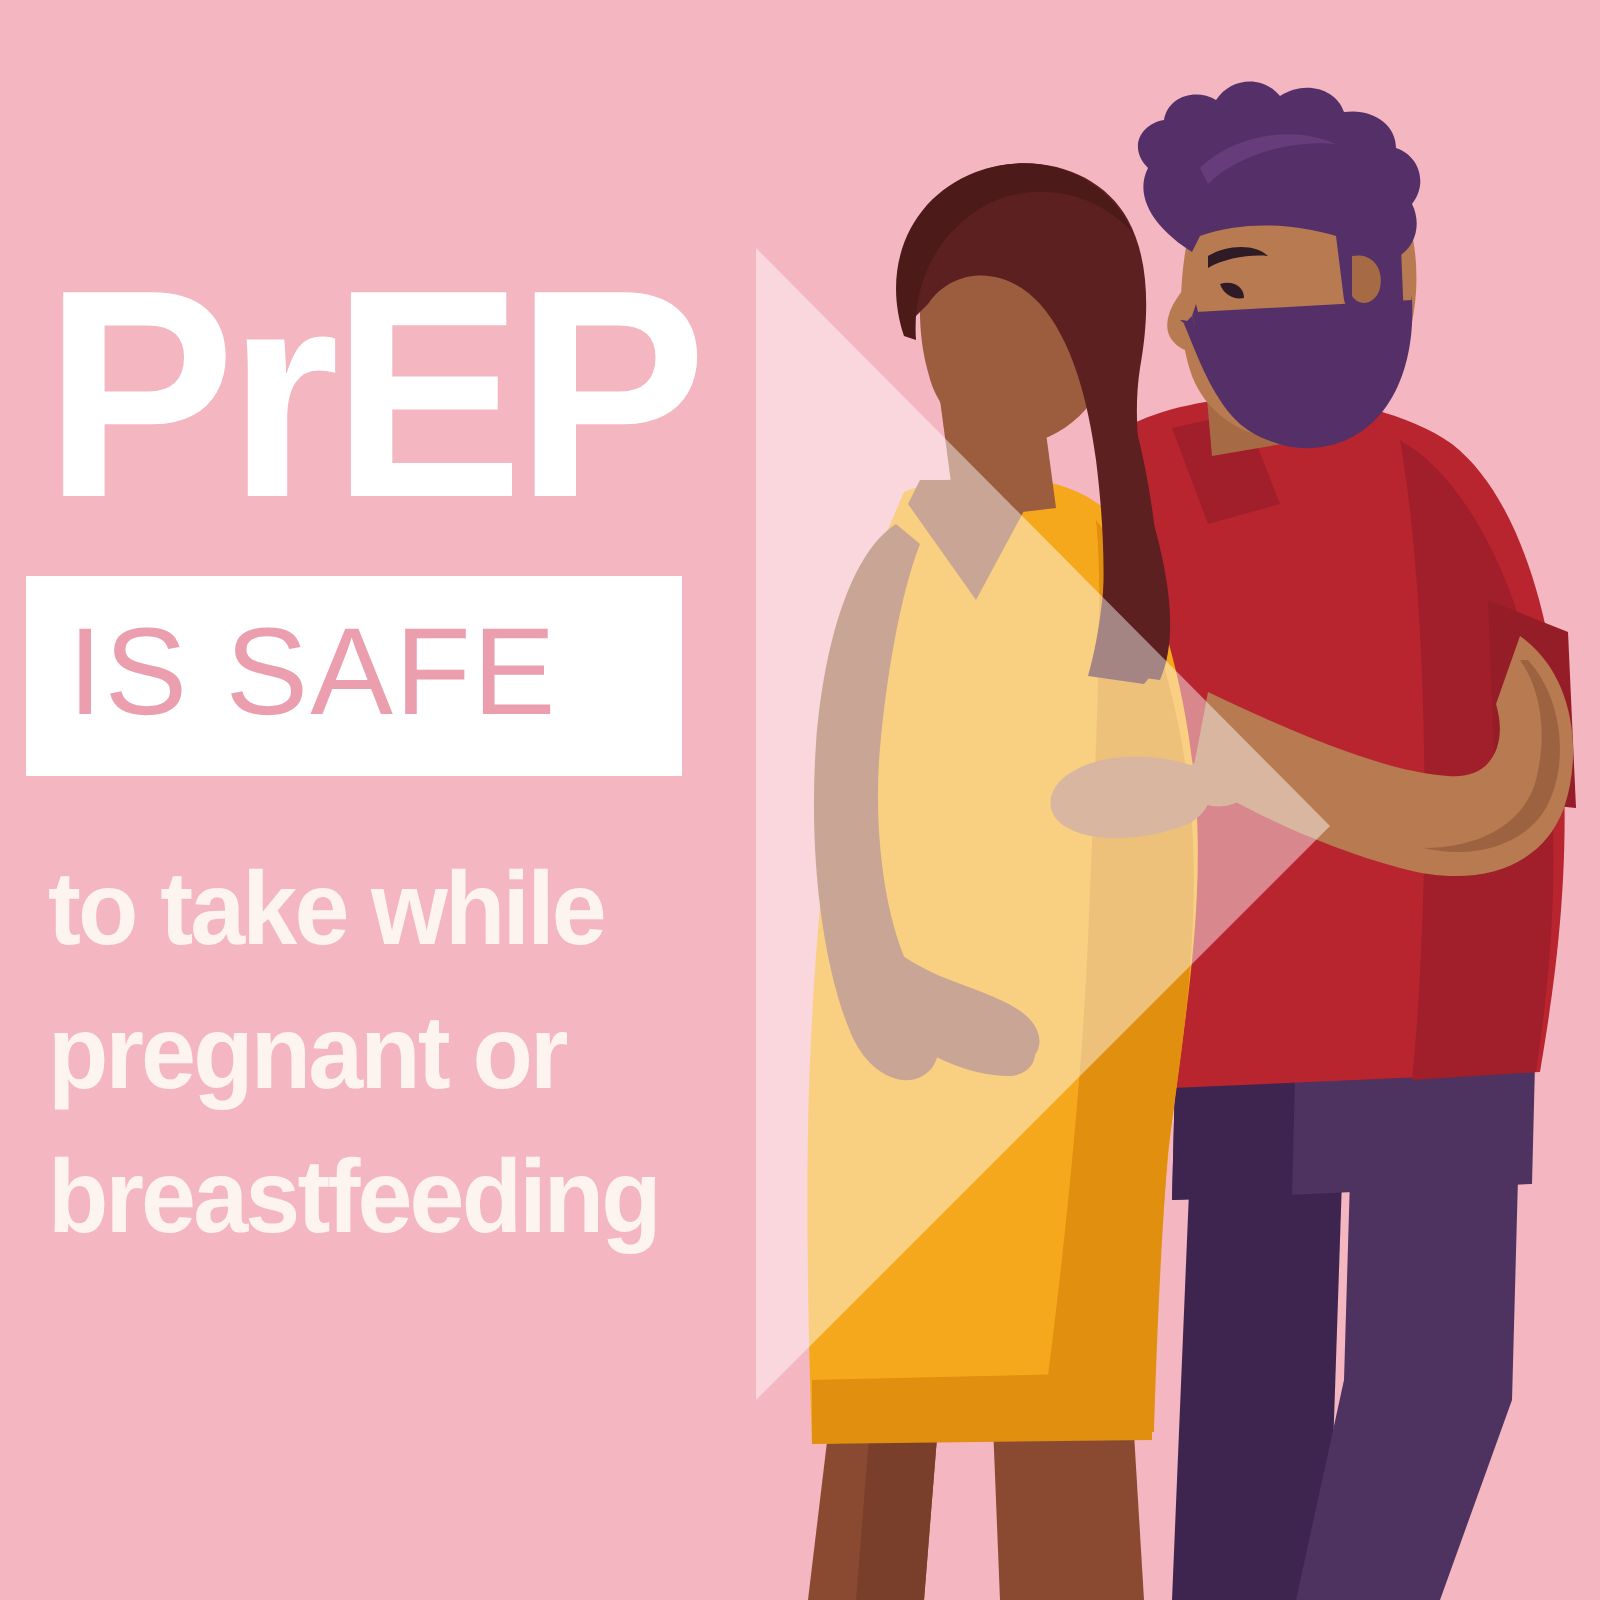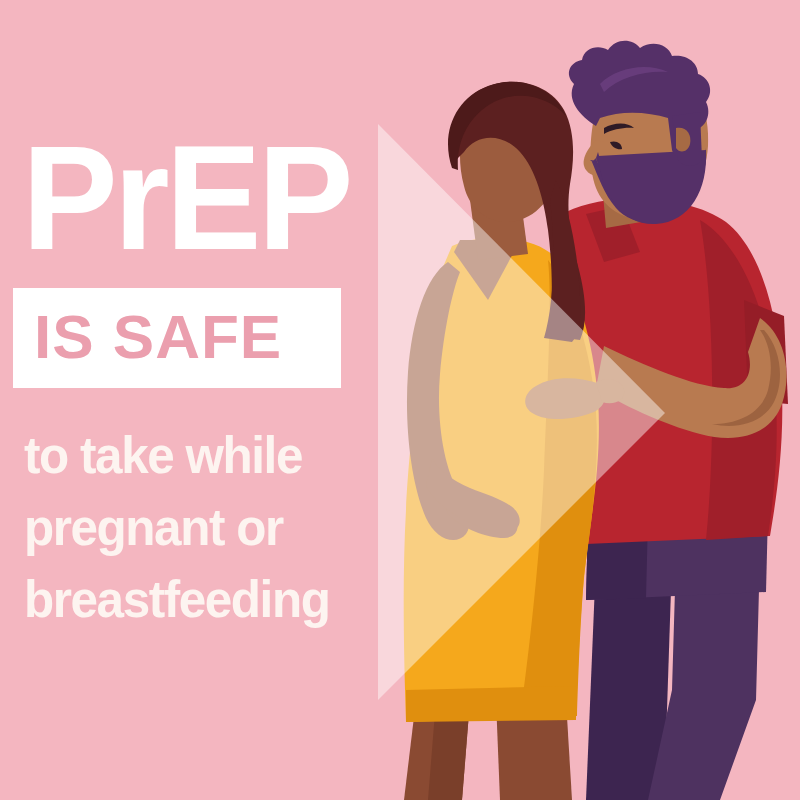--- a/index.html
+++ b/index.html
@@ -52,21 +52,21 @@
     width: 328px;
     height: 100px;
     background: #ffffff;
   }
   .safe-text {
     position: absolute;
     left: 34px;
     top: 303px;
     font-size: 62px;
     line-height: 68px;
-    font-weight: 700;
+    font-weight: 400;
     color: #eb9fae;
     letter-spacing: 1px;
     white-space: nowrap;
     font-family: "Liberation Sans", sans-serif;
   }
   .subline {
     position: absolute;
     left: 24px;
     font-size: 52px;
     line-height: 54px;

